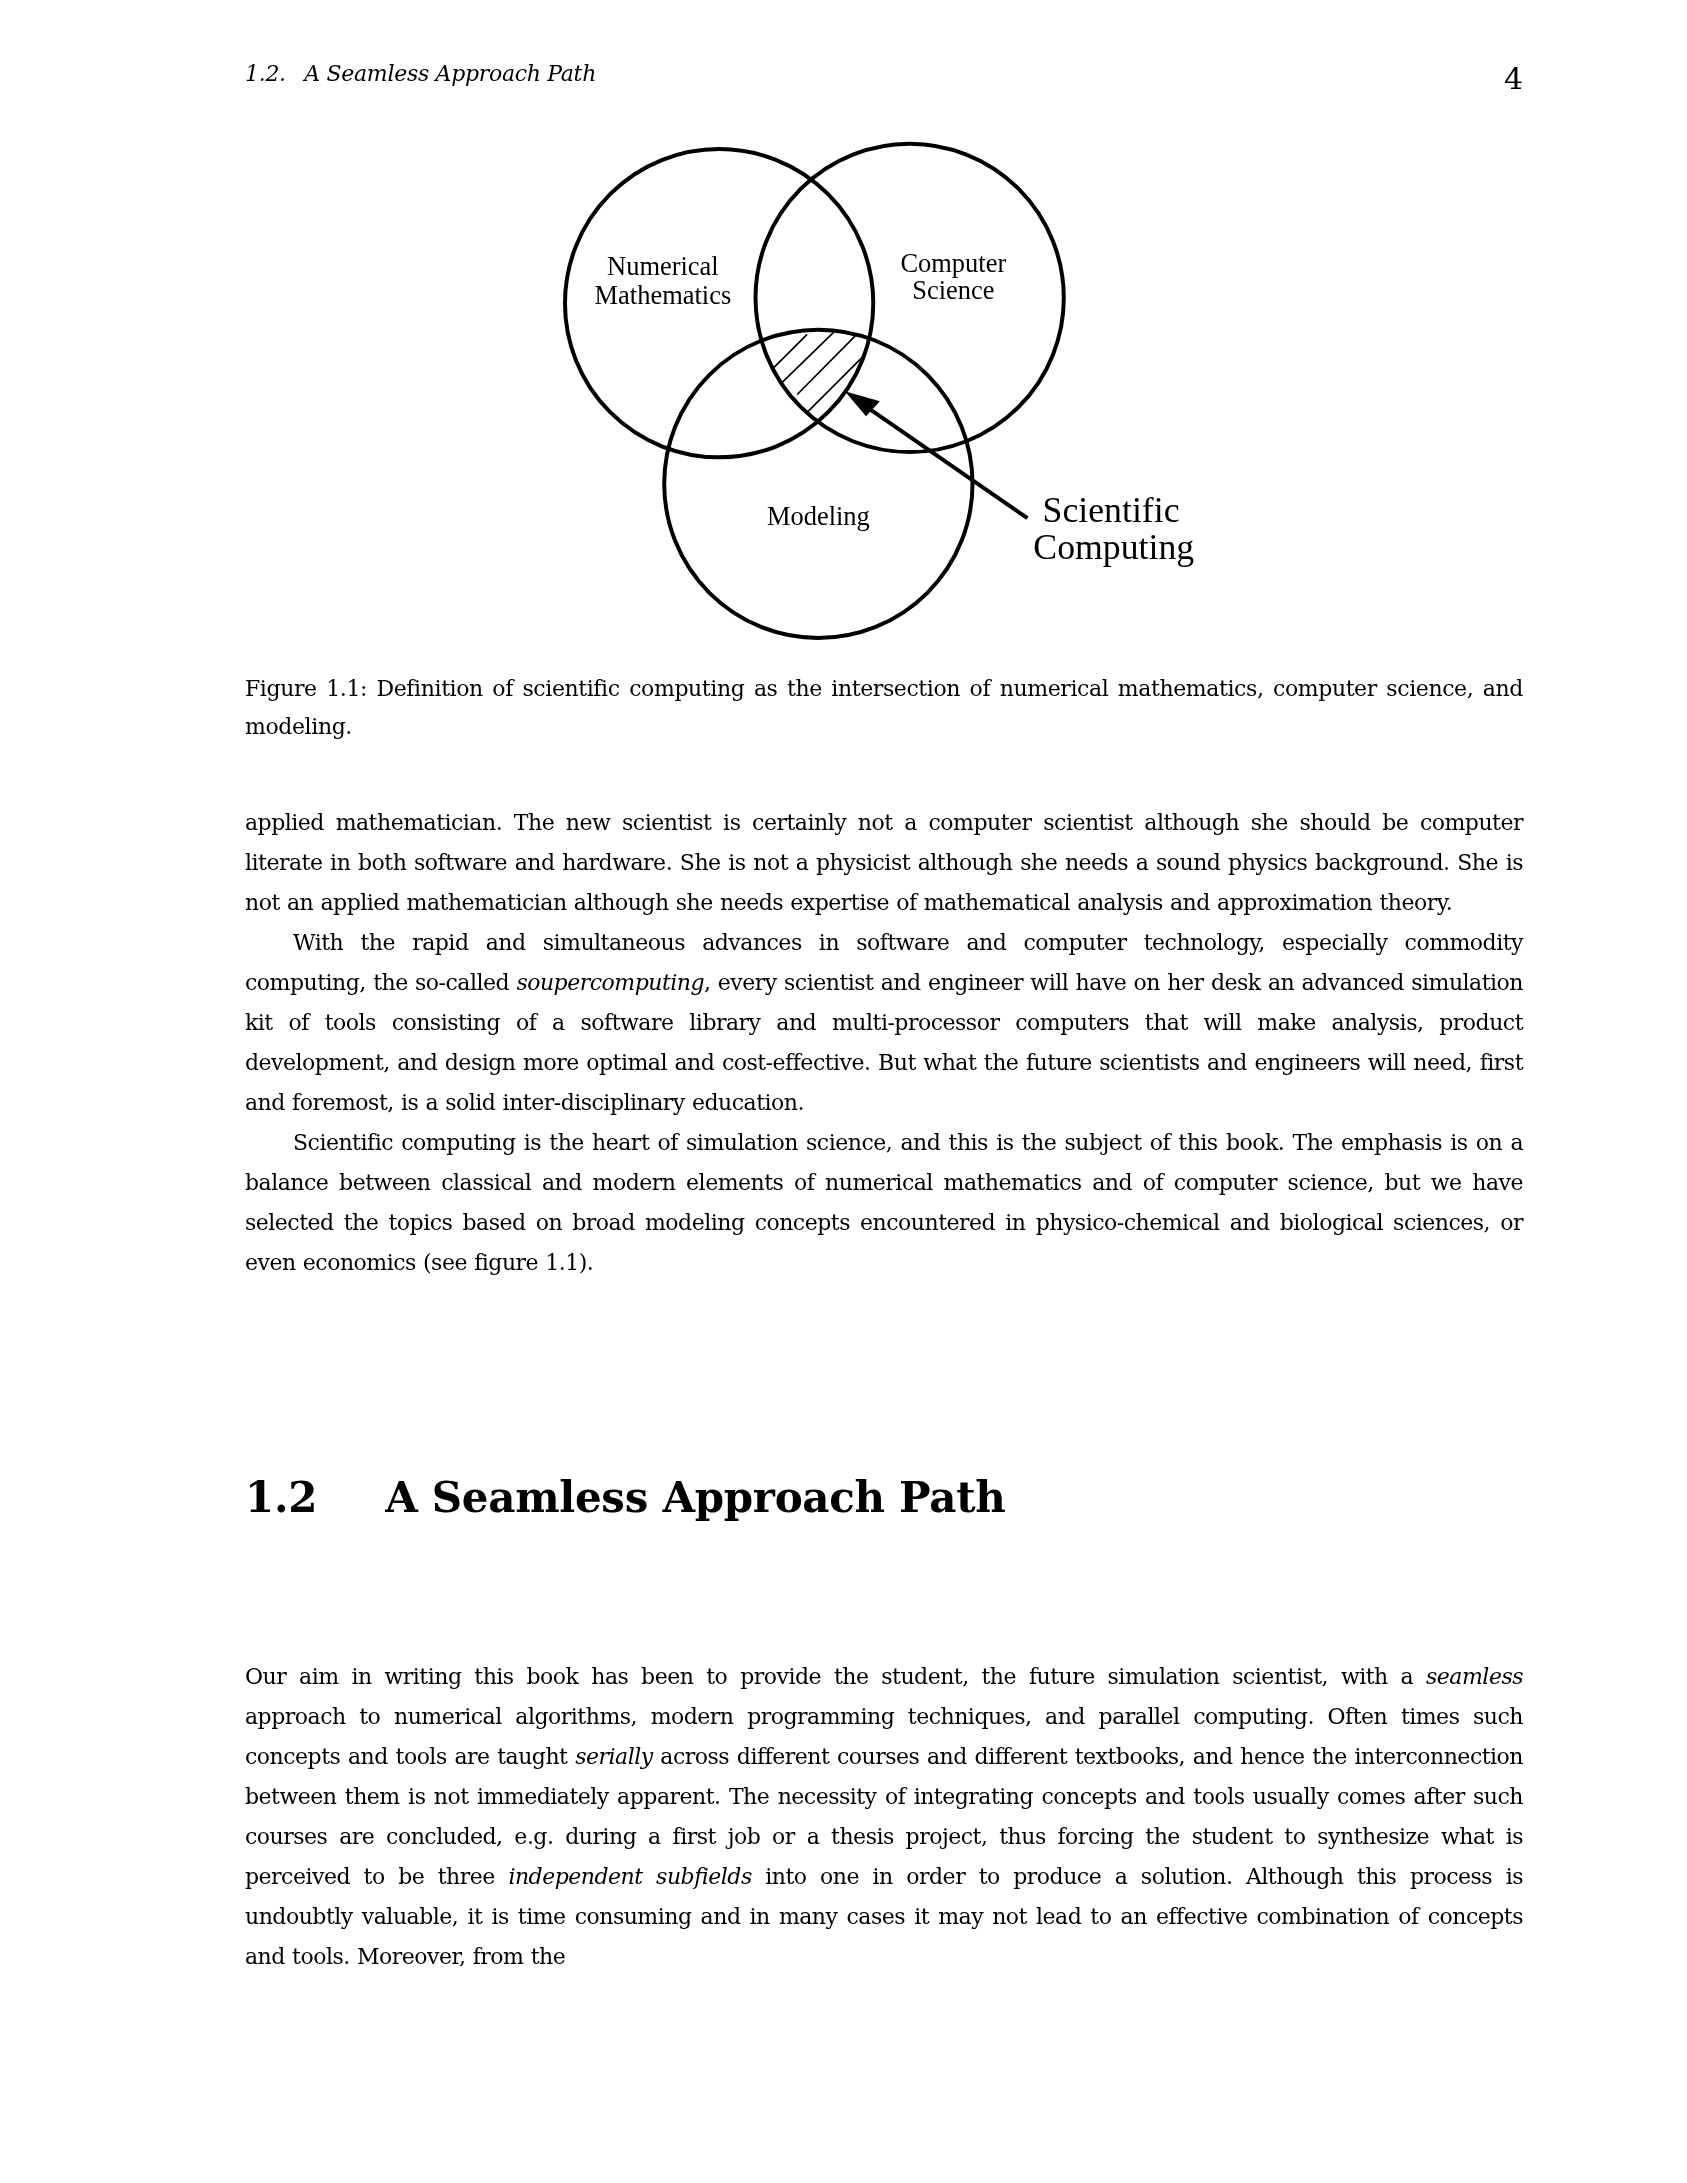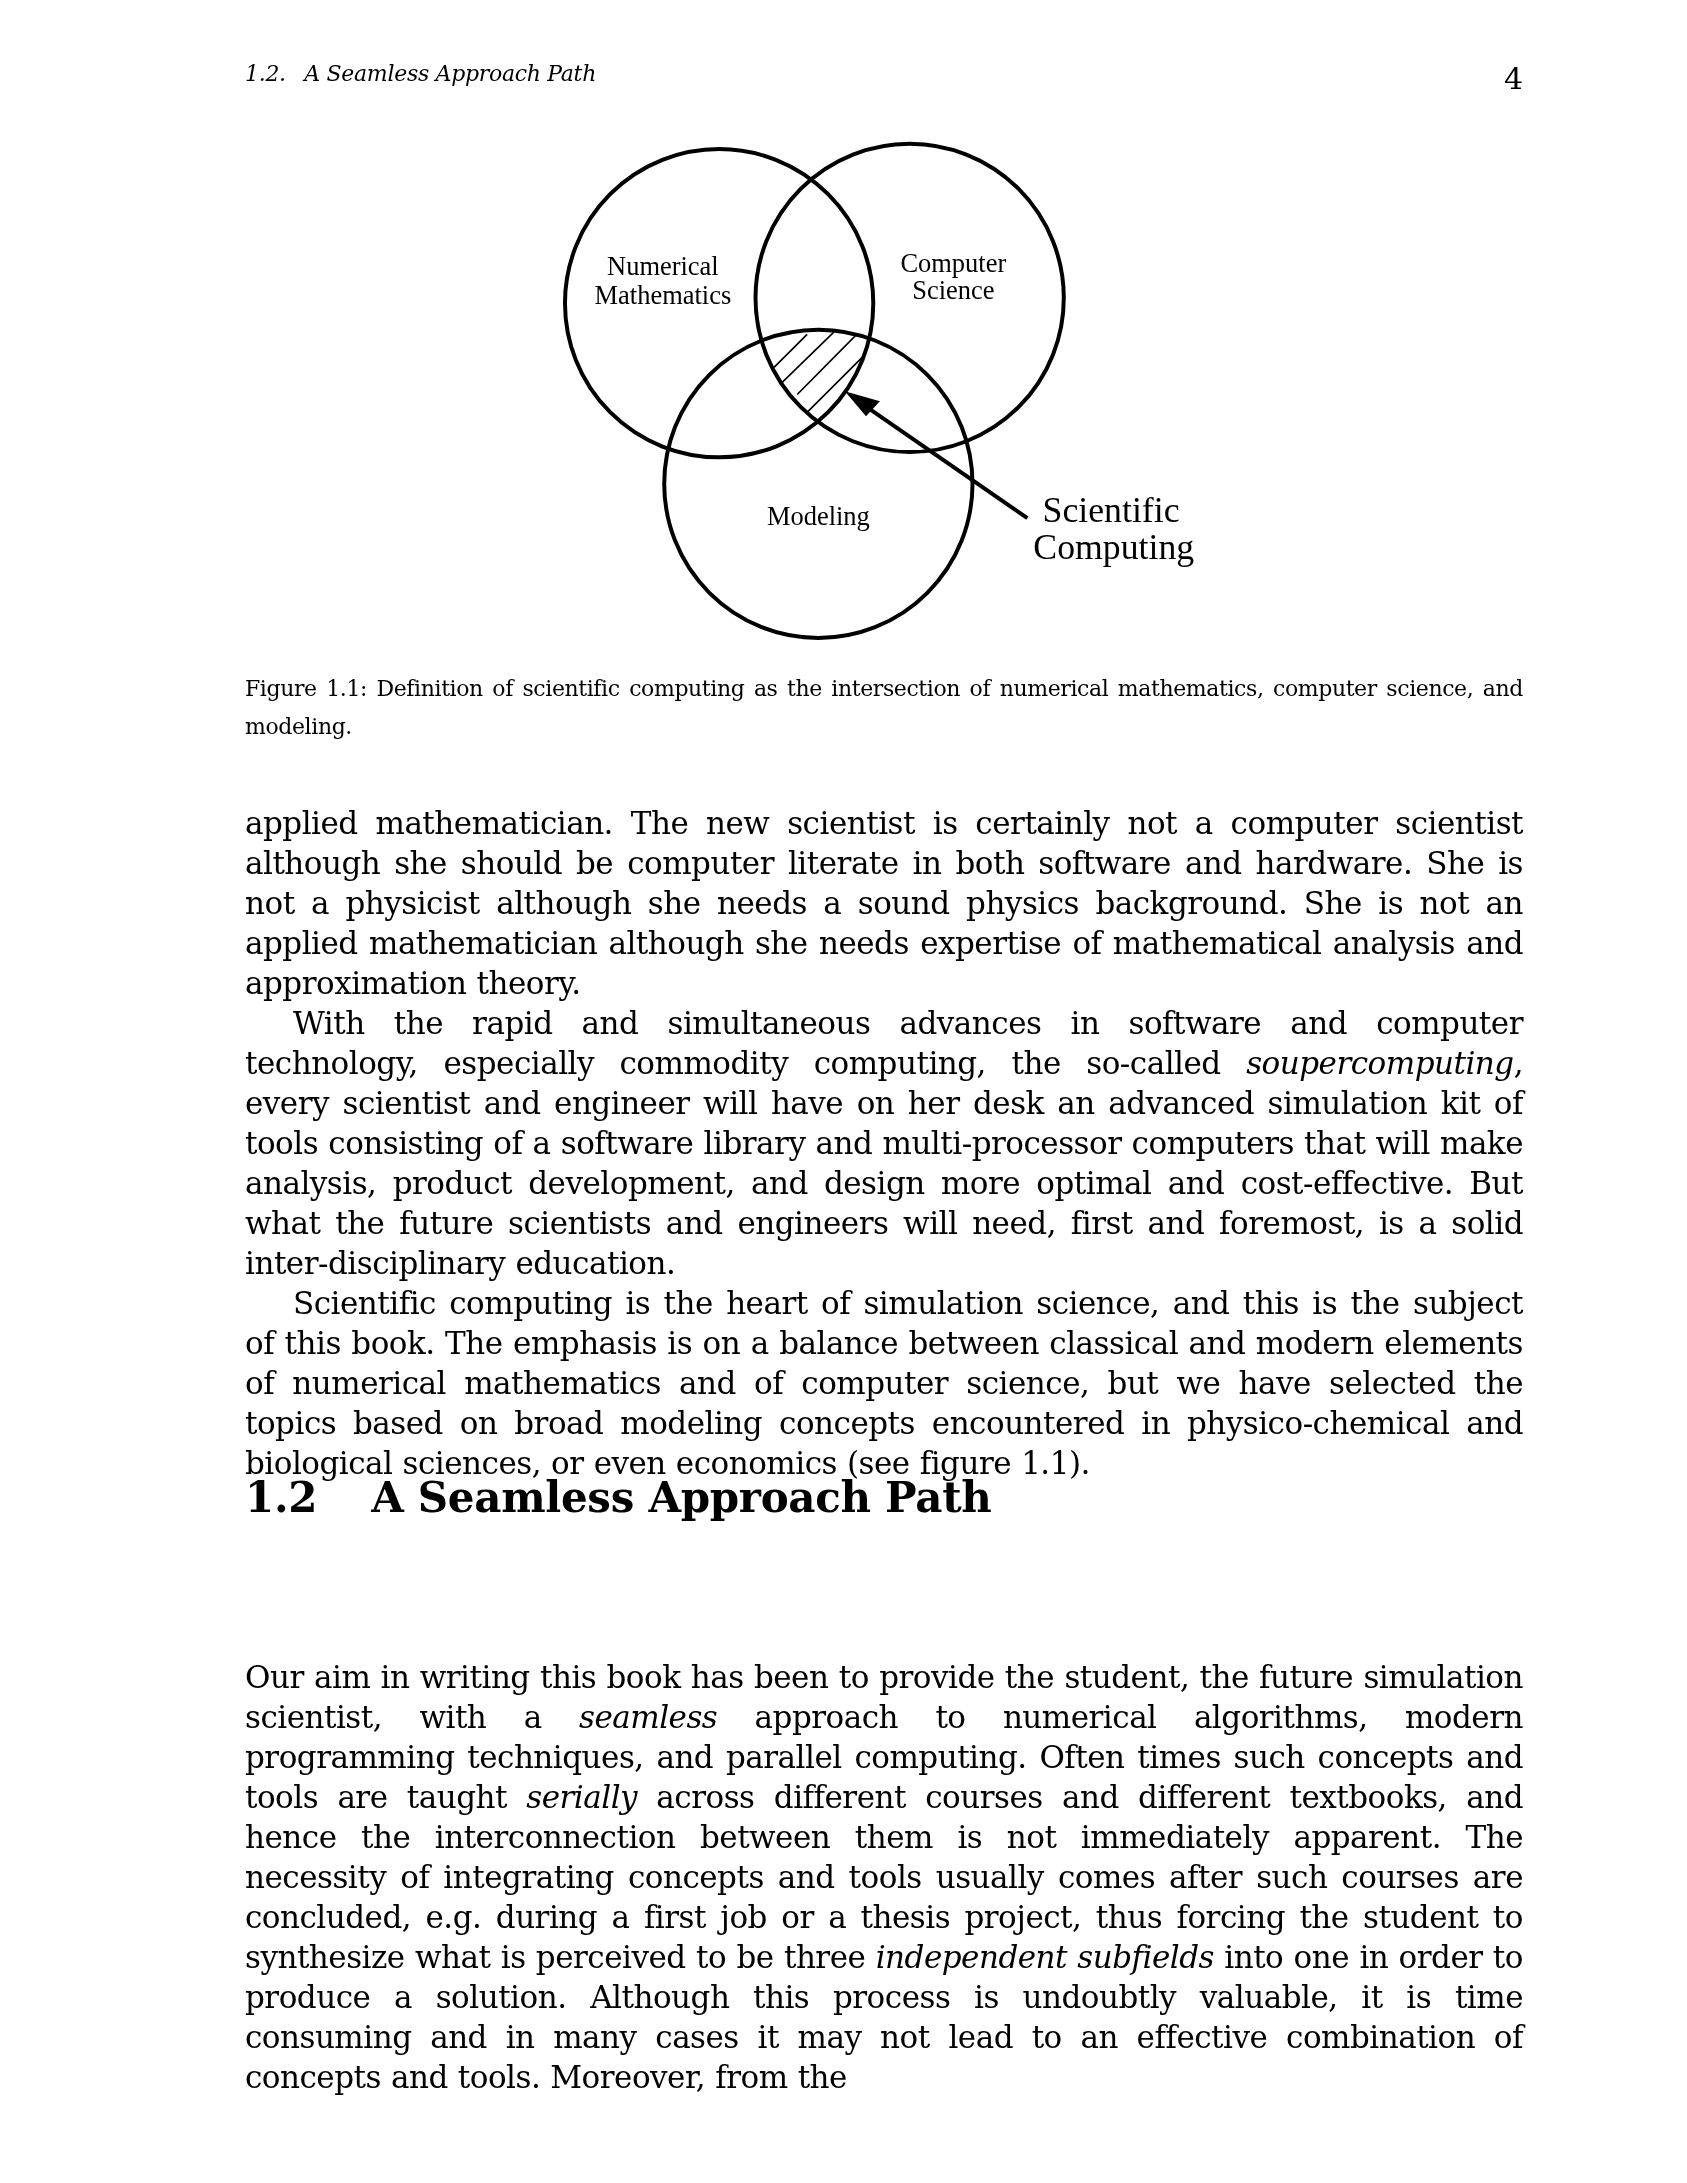--- a/index.html
+++ b/index.html
@@ -9,26 +9,26 @@
   #running-head .num { margin-right: 18.5px; }
   #page-number { position: absolute; right: 164px; top: 61px; font-size: 30px; font-family: "DejaVu Serif", serif; }
 
   #figure { position: absolute; left: 0; top: 0; width: 1559px; height: 662px; }
   #figure svg { position: absolute; left: 0; top: 0; }
   .venn-label { font-family: "Liberation Serif", serif; font-size: 40px; fill: #000; }
   .venn-label-big { font-family: "Liberation Serif", serif; font-size: 54px; fill: #000; }
 
   #caption { position: absolute; left: 245px; top: 670px; width: 1278px; font-family: "DejaVu Serif", serif; font-size: 22px; line-height: 38px; text-align: justify; letter-spacing: -0.4px; }
 
-  .body-text { position: absolute; left: 245px; width: 1278px; font-family: "DejaVu Serif", serif; font-size: 31px; line-height: 40px; text-align: justify; letter-spacing: -0.5px; word-spacing: 0.7px; }
+  .body-text { position: absolute; left: 245px; width: 1278px; font-family: "DejaVu Serif", serif; font-size: 22px; line-height: 40px; text-align: justify; letter-spacing: -0.5px; word-spacing: 0.7px; }
   .body-text p { margin: 0; }
   .body-text p.indent { text-indent: 48px; }
   #body-1 { top: 803px; }
   #section-heading { position: absolute; left: 245px; top: 1473px; font-family: "DejaVu Serif", serif; font-weight: bold; font-size: 42px; letter-spacing: -0.3px; }
-  #section-heading .num { margin-right: 54px; }
+  #section-heading .num { margin-right: 68px; }
   #body-2 { top: 1657px; }
   em { font-style: italic; }
 </style>
 </head>
 <body>
 
 <div id="running-head">
   <span class="num">1.2.</span><span>A Seamless Approach Path</span>
 </div>
 <div id="page-number">4</div>

